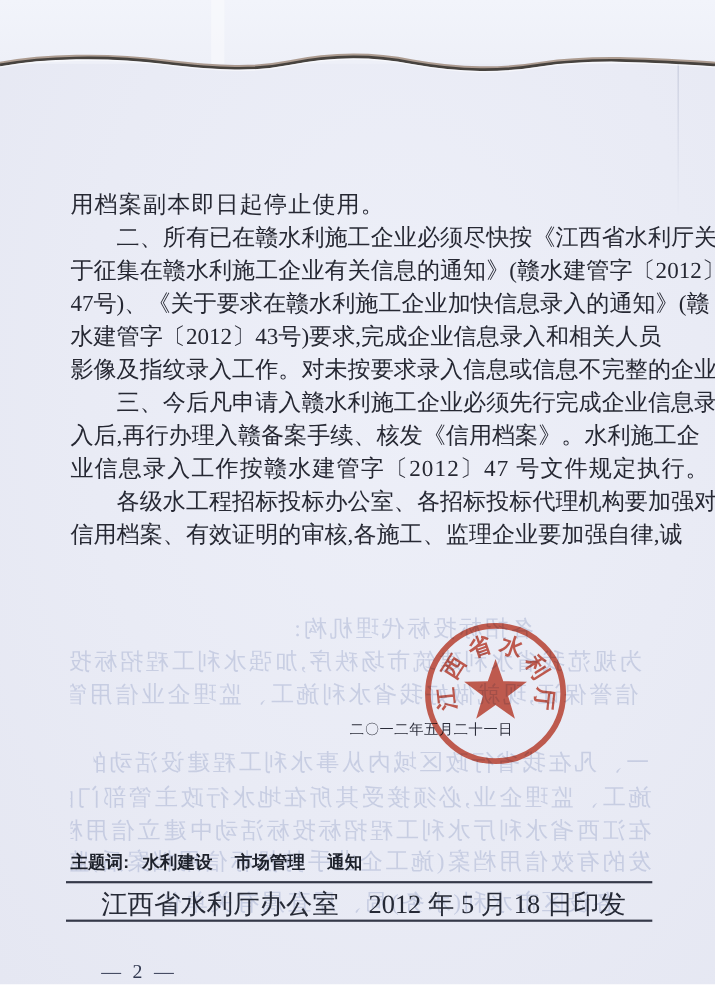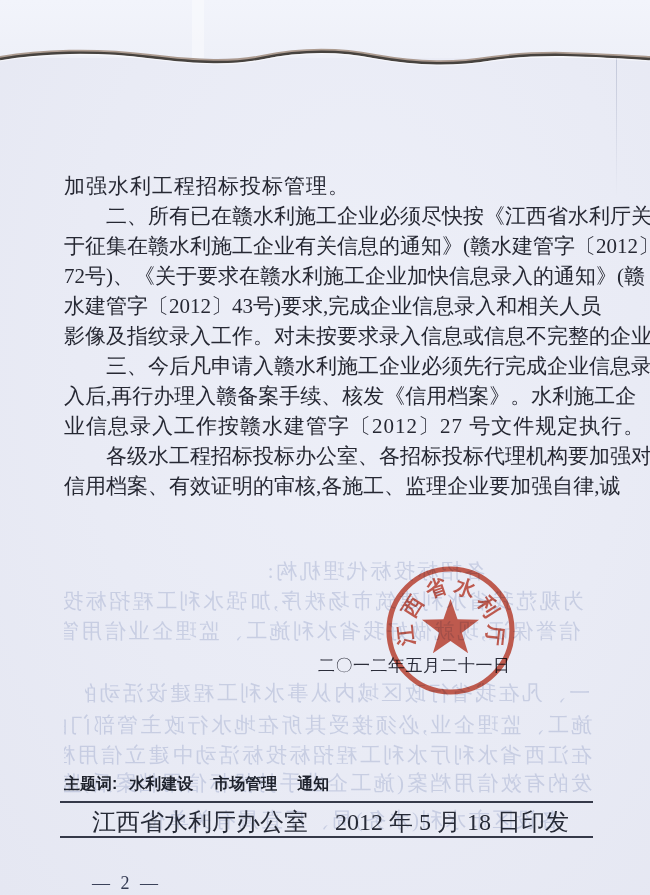--- a/index.html
+++ b/index.html
@@ -17,21 +17,21 @@
                 background:linear-gradient(rgba(165,172,196,.55),rgba(165,172,196,0));z-index:2;}
 
   
   .body-lines{position:absolute;left:64px;top:171px;width:522px;z-index:2;
               color:#262833;font-size:21px;}
   .bline{height:30px;line-height:30px;white-space:nowrap;letter-spacing:1px;}
   .bline.just{display:flex;justify-content:space-between;align-items:center;letter-spacing:0;}
   .bline.just span{display:inline-block;}
 
   .date-line{position:absolute;left:318px;top:654px;z-index:2;color:#2b2d3a;
-             font-size:17px;letter-spacing:0.5px;white-space:nowrap;text-align:center;}
+             font-size:13px;letter-spacing:0.5px;white-space:nowrap;text-align:center;}
 
   
   .seal{position:absolute;left:382px;top:562px;width:137px;height:137px;z-index:3;
         mix-blend-mode:multiply;opacity:0.92;}
 
   
   .ghost{position:absolute;z-index:1;transform:scaleX(-1);color:#97a3c8;opacity:0.40;
          font-size:21px;letter-spacing:2.5px;white-space:nowrap;filter:blur(0.55px);overflow:hidden;}
 
   
@@ -69,21 +69,21 @@
       <div class="ghost" style="left: 64px; top: 587px; width: 520px;">为规范我省水利建筑市场秩序,加强水利工程招标投标管理</div>
       <div class="ghost" style="left: 64px; top: 617px; width: 516px;">信誉保证,现就做好我省水利施工、监理企业信用管理工作</div>
       <div class="ghost" style="left: 85px; top: 679px; width: 505px;">一、凡在我省行政区域内从事水利工程建设活动的水利工程</div>
       <div class="ghost" style="left: 64px; top: 711px; width: 528px;">施工、监理企业,必须接受其所在地水行政主管部门的信用监管</div>
       <div class="ghost" style="left: 64px; top: 741px; width: 528px;">在江西省水利厅水利工程招标投标活动中建立信用档案、资格核</div>
       <div class="ghost" style="left: 64px; top: 769px; width: 528px;">发的有效信用档案(施工企业手持投标信用档案后,监理企业承</div>
       <div class="ghost" style="left: 150px; top: 806px; width: 410px;">各设区市水利(水务)局、厅直属有关单位</div>
     </div>
 
   <div class="body-lines" id="body-lines">
-      <div class="bline">加强水利工程招标投标管理。</div>
+      <div class="bline">用档案副本即日起停止使用。</div>
       <div class="bline just">
         <span>　</span>
         <span>　</span>
         <span>二</span>
         <span>、</span>
         <span>所</span>
         <span>有</span>
         <span>已</span>
         <span>在</span>
         <span>赣</span>
@@ -131,21 +131,21 @@
         <span>赣</span>
         <span>水</span>
         <span>建</span>
         <span>管</span>
         <span>字</span>
         <span>〔</span>
         <span>2012</span>
         <span>〕</span>
       </div>
       <div class="bline just">
-        <span>72</span>
+        <span>47</span>
         <span>号</span>
         <span>)</span>
         <span>、</span>
         <span>《</span>
         <span>关</span>
         <span>于</span>
         <span>要</span>
         <span>求</span>
         <span>在</span>
         <span>赣</span>
@@ -279,21 +279,21 @@
         <span>档</span>
         <span>案</span>
         <span>》</span>
         <span>。</span>
         <span>水</span>
         <span>利</span>
         <span>施</span>
         <span>工</span>
         <span>企</span>
       </div>
-      <div class="bline">业信息录入工作按赣水建管字〔2012〕27 号文件规定执行。</div>
+      <div class="bline">业信息录入工作按赣水建管字〔2012〕47 号文件规定执行。</div>
       <div class="bline just">
         <span>　</span>
         <span>　</span>
         <span>各</span>
         <span>级</span>
         <span>水</span>
         <span>工</span>
         <span>程</span>
         <span>招</span>
         <span>标</span>

